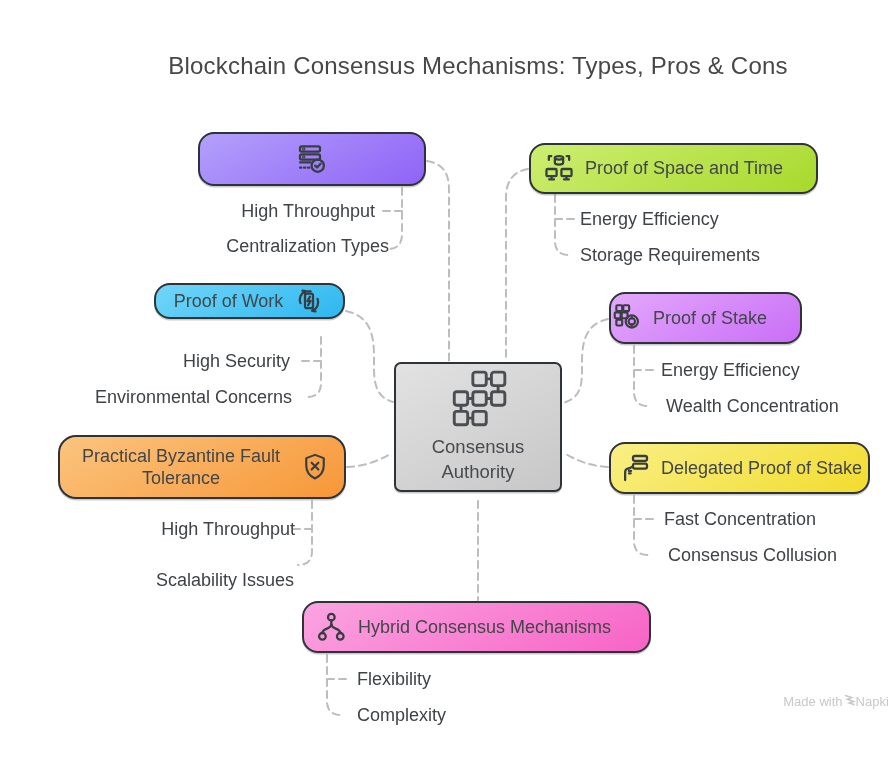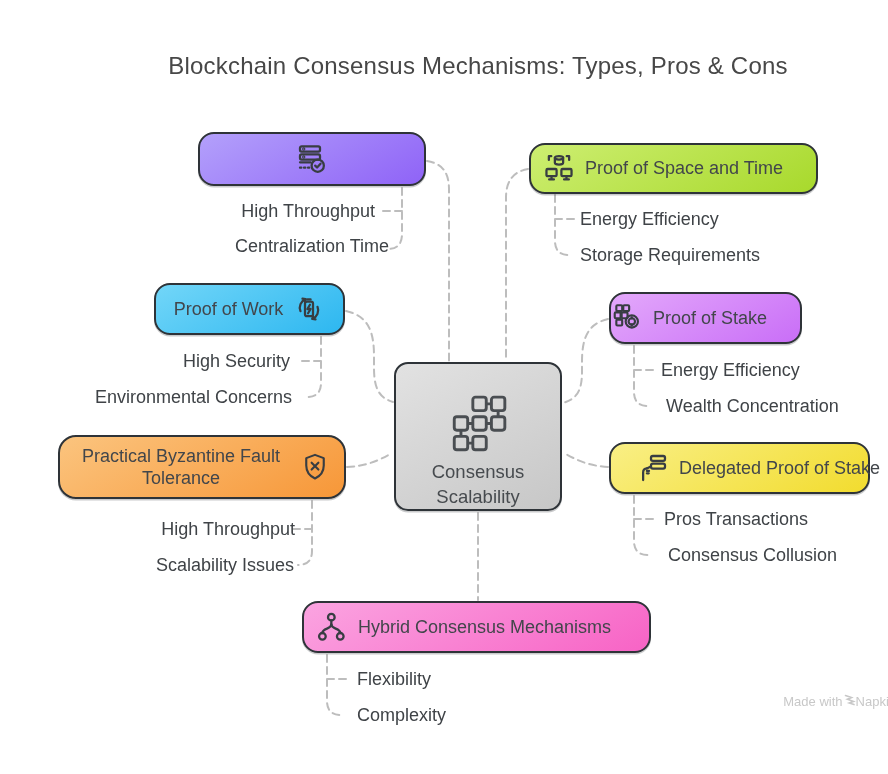--- a/index.html
+++ b/index.html
@@ -7,28 +7,28 @@
           font-family:"Liberation Sans", sans-serif;margin-left:34px;}
   .title{position:absolute;left:0;top:52px;width:100%;text-align:center;
          font-size:24px;color:#474747;letter-spacing:.2px;}
   .conn{position:absolute;left:0;top:0;pointer-events:none;}
   .node{position:absolute;box-sizing:border-box;border:2.5px solid #2e3338;
         display:flex;align-items:center;color:#42464b;font-size:18px;white-space:nowrap;
         border-radius:16px;box-shadow:0 1.5px 0 rgba(40,44,48,.25);}
   .node .ic{display:flex;align-items:center;justify-content:center;flex:0 0 auto;}
   .node-poa{left:164px;top:132px;width:228px;height:54px;justify-content:center;gap:10px;}
   .node-pst{left:495px;top:143px;width:289px;height:51px;padding-left:12px;gap:10px;}
-  .node-pow{left:120px;top:283px;width:191px;height:52px;justify-content:center;gap:10px;}
+  .node-pow{left:120px;top:283px;width:191px;height:36px;justify-content:center;gap:10px;}
   .node-pos{left:575px;top:292px;width:193px;height:52px;gap:10px;}
   .node-pbft{left:24px;top:435px;width:288px;height:64px;border-radius:18px;padding:0 14px 0 10px;gap:8px;}
   .node-pbft .tt{flex:1;text-align:center;white-space:normal;line-height:1.25;}
-  .node-dpos{left:575px;top:442px;width:261px;height:52px;padding-left:26px;gap:10px;}
+  .node-dpos{left:575px;top:442px;width:261px;height:52px;padding-left:8px;gap:10px;}
   .node-hyb{left:268px;top:601px;width:349px;height:52px;padding-left:12px;gap:10px;}
-  .node-center{left:360px;top:362px;width:168px;height:149px;border-radius:14px;
-               flex-direction:column;justify-content:flex-end;gap:6px;font-size:18.5px;color:#474b4f;}
+  .node-center{left:360px;top:362px;width:168px;height:130px;border-radius:7px;
+               flex-direction:column;justify-content:center;gap:6px;font-size:18.5px;color:#474b4f;}
   .node-center .lines{text-align:center;line-height:25px;}
   .lbl{position:absolute;font-size:18px;color:#3f4347;white-space:nowrap;line-height:24px;}
   .watermark{position:absolute;right:26px;top:694px;display:flex;align-items:center;
              font-size:13px;color:#c8c8c8;}
   svg.icon-svg{display:block;}
 </style>
 </head>
 <body>
 
 <div class="canvas">
@@ -64,21 +64,21 @@
         <path d="M3 18.5 h1 M6 18.5 h1 M9 18.5 h1"></path>
         <path d="M3 14.5 h8"></path>
         <circle cx="5.8" cy="4.5" r="0.4"></circle>
           <circle cx="5.8" cy="10.5" r="0.4"></circle>
         <circle cx="16.3" cy="17" r="4.6"></circle>
         <path d="M14.4 17 l1.4 1.4 l2.6 -2.8"></path>
       </svg>
     </span>
   </div>
   <div class="lbl" style="right:547px;top:199px;">High Throughput</div>
-  <div class="lbl" style="right:533px;top:234px;">Centralization Time</div>
+  <div class="lbl" style="right:533px;top:234px;">Centralization Types</div>
 
   <div class="node node-pst" style="background: linear-gradient(150deg, rgb(205, 238, 113), rgb(168, 217, 44));">
     <span class="ic">
       <svg class="icon-svg" width="32" height="34" viewBox="0 0 24 24" fill="none" stroke="#383d42" stroke-width="1.7" stroke-linecap="round" stroke-linejoin="round">
         <path d="M6.2 2.4 H4.4 V5.2 M17.8 2.4 H19.6 V5.2"></path>
         <ellipse cx="12" cy="3.6" rx="3.1" ry="1.3"></ellipse>
         <path d="M8.9 3.6 V7.4 A3.1 1.3 0 0 0 15.1 7.4 V3.6"></path>
         <rect x="2.6" y="12" width="7.6" height="5.4" rx="0.9"></rect>
         <path d="M6.4 17.4 v1.9 M4.6 19.8 h3.6"></path>
         <rect x="13.8" y="12" width="7.6" height="5.4" rx="0.9"></rect>
@@ -128,35 +128,35 @@
   <div class="node node-pbft" style="background: linear-gradient(150deg, rgb(251, 196, 126), rgb(247, 151, 56));">
     <span class="tt">Practical Byzantine Fault Tolerance</span>
     <span class="ic">
       <svg class="icon-svg" width="30" height="34" viewBox="0 0 24 24" fill="none" stroke="#383d42" stroke-width="1.7" stroke-linecap="round" stroke-linejoin="round">
         <path d="M12 2.3 L19 4.9 V10.8 C19 16 15.8 19.4 12 21.2 C8.2 19.4 5 16 5 10.8 V4.9 Z"></path>
         <path d="M9.3 8.6 L14.7 14 M14.7 8.6 L9.3 14"></path>
       </svg>
     </span>
   </div>
   <div class="lbl" style="right:627px;top:517px;">High Throughput</div>
-  <div class="lbl" style="right:628px;top:553px;">Scalability Issues</div>
+  <div class="lbl" style="right:628px;top:568px;">Scalability Issues</div>
 
   <div class="node node-dpos" style="background: linear-gradient(150deg, rgb(249, 239, 133), rgb(242, 220, 46));">
     <span class="ic">
       <svg class="icon-svg" width="32" height="32" viewBox="0 0 24 24" fill="none" stroke="#383d42" stroke-width="1.7" stroke-linecap="round" stroke-linejoin="round">
         <rect x="10.5" y="3" width="10.5" height="3.6" rx="1.4"></rect>
         <rect x="10.5" y="8.8" width="10.5" height="3.6" rx="1.4"></rect>
         <path d="M4.6 21 V15.4 C4.6 13.4 5.8 12.4 7.4 12.3"></path>
         <path d="M7.4 12.3 L9.6 11.2"></path>
         <path d="M7.4 14.2 h1.6 M7.4 16 h1.4"></path>
       </svg>
     </span>
     <span>Delegated Proof of Stake</span>
   </div>
-  <div class="lbl" style="left:630px;top:507px;">Pros Transactions</div>
+  <div class="lbl" style="left:630px;top:507px;">Fast Concentration</div>
   <div class="lbl" style="left:634px;top:543px;">Consensus Collusion</div>
 
   <div class="node node-hyb" style="background: linear-gradient(150deg, rgb(251, 164, 225), rgb(247, 99, 197));">
     <span class="ic">
       <svg class="icon-svg" width="32" height="32" viewBox="0 0 24 24" fill="none" stroke="#383d42" stroke-width="1.7" stroke-linecap="round" stroke-linejoin="round">
         <circle cx="11.5" cy="4.6" r="2.5"></circle>
         <circle cx="4.8" cy="19" r="2.5"></circle>
         <circle cx="18.2" cy="19" r="2.5"></circle>
         <path d="M11.5 7.1 V10.2"></path>
         <path d="M11.5 10.2 C11.5 13.8 4.8 12.6 4.8 16.5"></path>
@@ -176,21 +176,21 @@
         <rect x="8" y="21" width="13" height="13" rx="2.5"></rect>
         <rect x="26" y="21" width="13" height="13" rx="2.5"></rect>
         <rect x="44" y="21" width="13" height="13" rx="2.5"></rect>
         <rect x="8" y="40" width="13" height="13" rx="2.5"></rect>
         <rect x="26" y="40" width="13" height="13" rx="2.5"></rect>
         <path d="M39 8.5 H44 M21 27.5 H26 M39 27.5 H44 M21 46.5 H26 M50.5 15 V21 M14.5 34 V40"></path>
       </svg>
     </span>
     <span class="lines">
       <span>Consensus</span><br>
-      <span>Scalability</span>
+      <span>Authority</span>
     </span>
   </div>
 
   <div class="watermark">
     <span>Made with</span>
     <span>
       <svg width="13" height="12" viewBox="0 0 13 12" fill="none" stroke="#c8c8c8" stroke-width="1.6" stroke-linecap="round">
         <path d="M2.5 1.5 L8.5 3.6 L4.5 5.2 L10.5 7.4 L6.2 9 L11 10.6"></path>
       </svg>
     </span>

